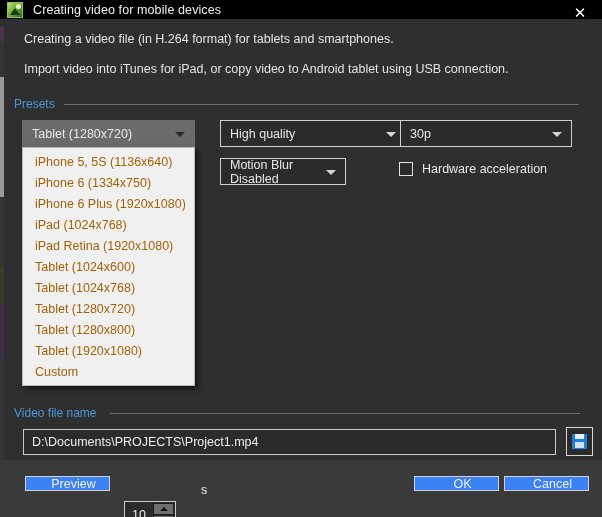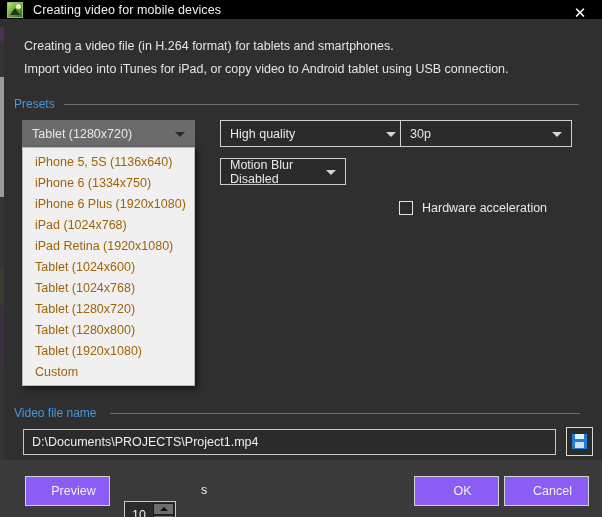--- a/index.html
+++ b/index.html
@@ -90,21 +90,21 @@
   .s6 { height: 60px; background: #3a3040; }
   .s7 { height: 95px; background: #343434; }
 
   
   .desc {
     position: absolute;
     left: 24px;
     font-size: 12.5px;
     color: #e4e4e4;
   }
-  .desc1 { top: 39px; }
+  .desc1 { top: 32px; }
   .desc2 { top: 62px; }
 
   
   .group-label {
     position: absolute;
     font-size: 12px;
     color: #4a96d8;
   }
   .group-rule {
     position: absolute;
@@ -169,21 +169,20 @@
     color: #a16207;
     white-space: nowrap;
   }
 
   
   .checkrow {
     position: absolute;
     left: 399px; top: 162px;
     display: flex;
     align-items: center;
-    margin-top: 39px;
   }
   .checkbox {
     width: 14px; height: 14px;
     border: 1px solid #e2e2e2;
     background: #2b2b2b;
     box-sizing: border-box;
   }
   .checkrow .cl {
     margin-left: 9px;
     font-size: 12.5px;
@@ -237,22 +236,22 @@
 
   
   .bottombar {
     position: absolute;
     left: 0; top: 460px;
     width: 602px; height: 57px;
     background: #3a3a3a;
   }
   .btn {
     position: absolute;
-    height: 30px;
-    background: #8b5cf6;
+    height: 15px;
+    background: #3b82f6;
     border: 1px solid #d2d2d2;
     box-sizing: border-box;
     display: flex;
     align-items: center;
     justify-content: center;
     font-size: 12.5px;
     color: #f0f0f0;
     padding-left: 12px;
   }
   #btn-preview { left: 25px;  top: 476px; width: 85px; }

